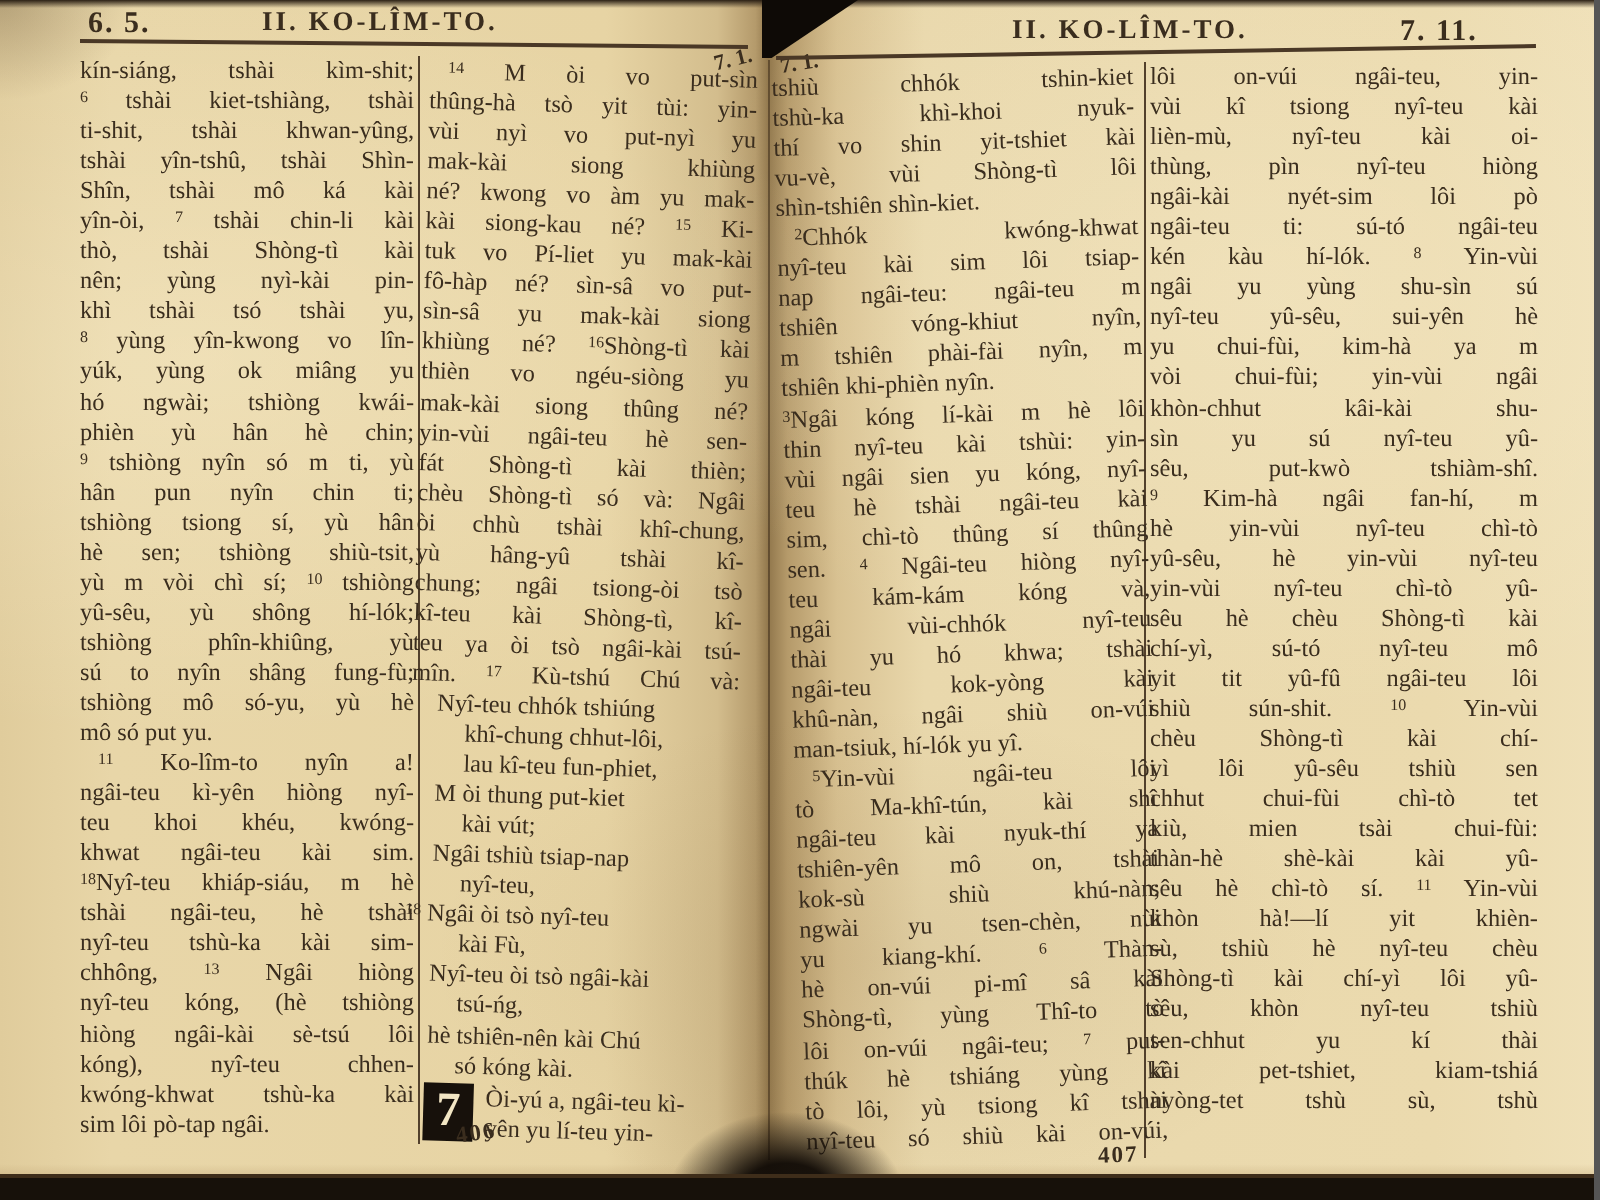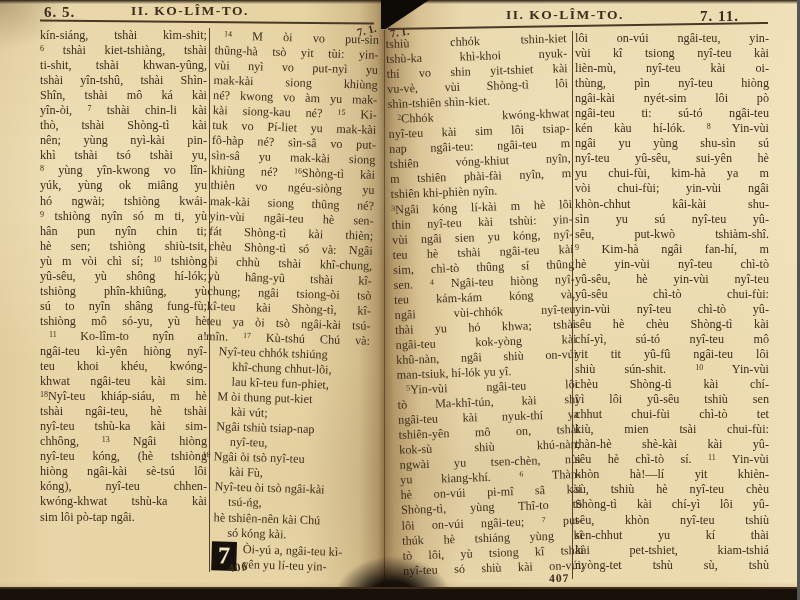--- a/index.html
+++ b/index.html
@@ -72,28 +72,31 @@
           <div class="line">ti-shit, tshài khwan-yûng,</div>
           <div class="line">tshài yîn-tshû, tshài Shìn-</div>
           <div class="line">Shîn, tshài mô ká kài</div>
           <div class="line">yîn-òi, <sup>7</sup> tshài chin-li kài</div>
           <div class="line">thò, tshài Shòng-tì kài</div>
           <div class="line">nên; yùng nyì-kài pin-</div>
           <div class="line">khì tshài tsó tshài yu,</div>
           <div class="line"><sup>8</sup> yùng yîn-kwong vo lîn-</div>
           <div class="line">yúk, yùng ok miâng yu</div>
           <div class="line">hó ngwài; tshiòng kwái-</div>
+          <div class="line">phièn yù hân hè chin;</div>
           <div class="line"><sup>9</sup> tshiòng nyîn só m ti, yù</div>
           <div class="line">hân pun nyîn chin ti;</div>
+          <div class="line">tshiòng tsiong sí, yù hân</div>
           <div class="line">hè sen; tshiòng shiù-tsit,</div>
           <div class="line">yù m vòi chì sí; <sup>10</sup> tshiòng</div>
           <div class="line">yû-sêu, yù shông hí-lók;</div>
           <div class="line">tshiòng phîn-khiûng, yù</div>
           <div class="line">sú to nyîn shâng fung-fù;</div>
           <div class="line">tshiòng mô só-yu, yù hè</div>
+          <div class="line nj">mô só put yu.</div>
           <div class="line pi"><sup>11</sup> Ko-lîm-to nyîn a!</div>
           <div class="line">ngâi-teu kì-yên hiòng nyî-</div>
           <div class="line">teu khoi khéu, kwóng-</div>
           <div class="line">khwat ngâi-teu kài sim.</div>
           <div class="line"><sup>18</sup>Nyî-teu khiáp-siáu, m hè</div>
           <div class="line">tshài ngâi-teu, hè tshài</div>
           <div class="line">nyî-teu tshù-ka kài sim-</div>
           <div class="line">chhông, <sup>13</sup> Ngâi hiòng</div>
           <div class="line">nyî-teu kóng, (hè tshiòng</div>
           <div class="line">hiòng ngâi-kài sè-tsú lôi</div>
@@ -209,21 +212,20 @@
           <div class="line">ngâi yu yùng shu-sìn sú</div>
           <div class="line">nyî-teu yû-sêu, sui-yên hè</div>
           <div class="line">yu chui-fùi, kim-hà ya m</div>
           <div class="line">vòi chui-fùi; yin-vùi ngâi</div>
           <div class="line">khòn-chhut kâi-kài shu-</div>
           <div class="line">sìn yu sú nyî-teu yû-</div>
           <div class="line">sêu, put-kwò tshiàm-shî.</div>
           <div class="line"><sup>9</sup> Kim-hà ngâi fan-hí, m</div>
           <div class="line">hè yin-vùi nyî-teu chì-tò</div>
           <div class="line">yû-sêu, hè yin-vùi nyî-teu</div>
-          <div class="line">yû-sêu chì-tò chui-fùi:</div>
           <div class="line">yin-vùi nyî-teu chì-tò yû-</div>
           <div class="line">sêu hè chèu Shòng-tì kài</div>
           <div class="line">chí-yì, sú-tó nyî-teu mô</div>
           <div class="line">yit tit yû-fû ngâi-teu lôi</div>
           <div class="line">shiù sún-shit. <sup>10</sup> Yin-vùi</div>
           <div class="line">chèu Shòng-tì kài chí-</div>
           <div class="line">yì lôi yû-sêu tshiù sen</div>
           <div class="line">chhut chui-fùi chì-tò tet</div>
           <div class="line">kiù, mien tsài chui-fùi:</div>
           <div class="line">thàn-hè shè-kài kài yû-</div>

